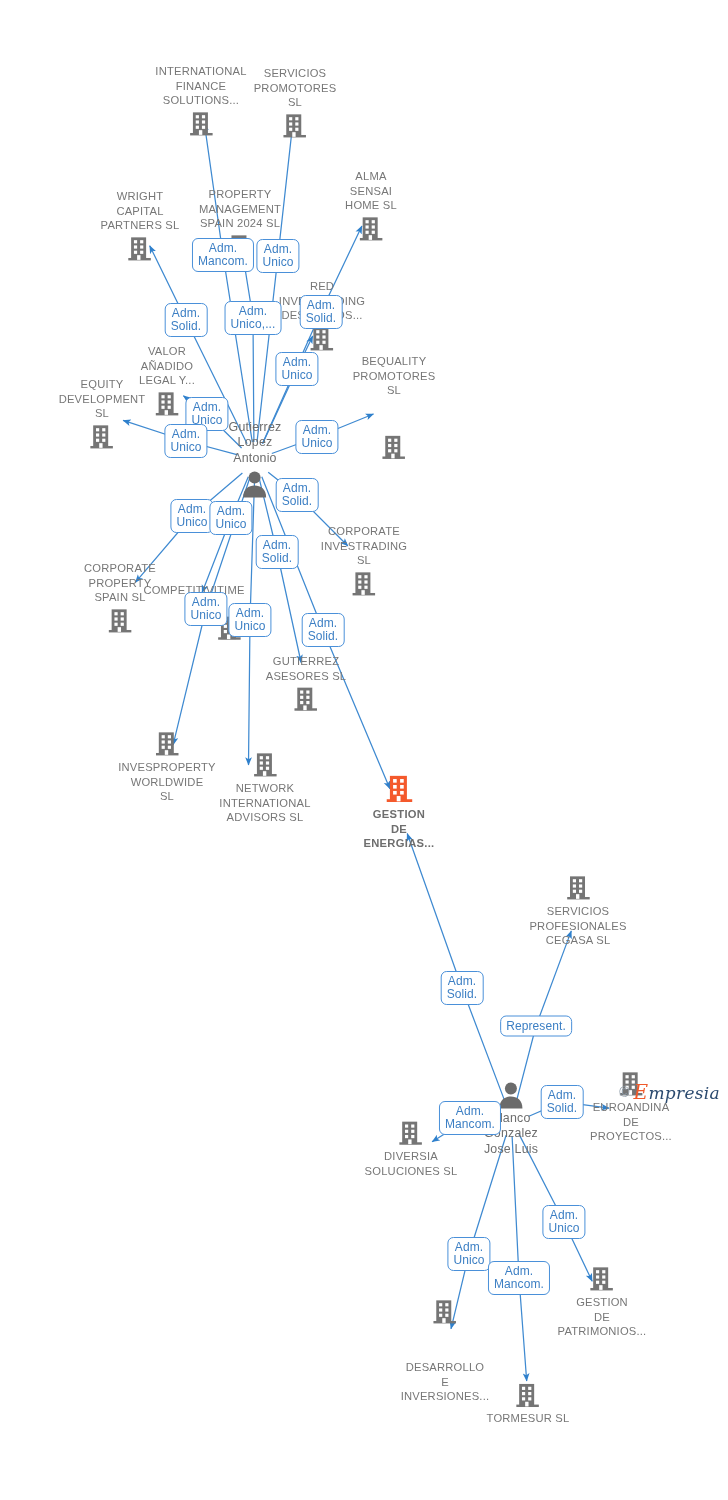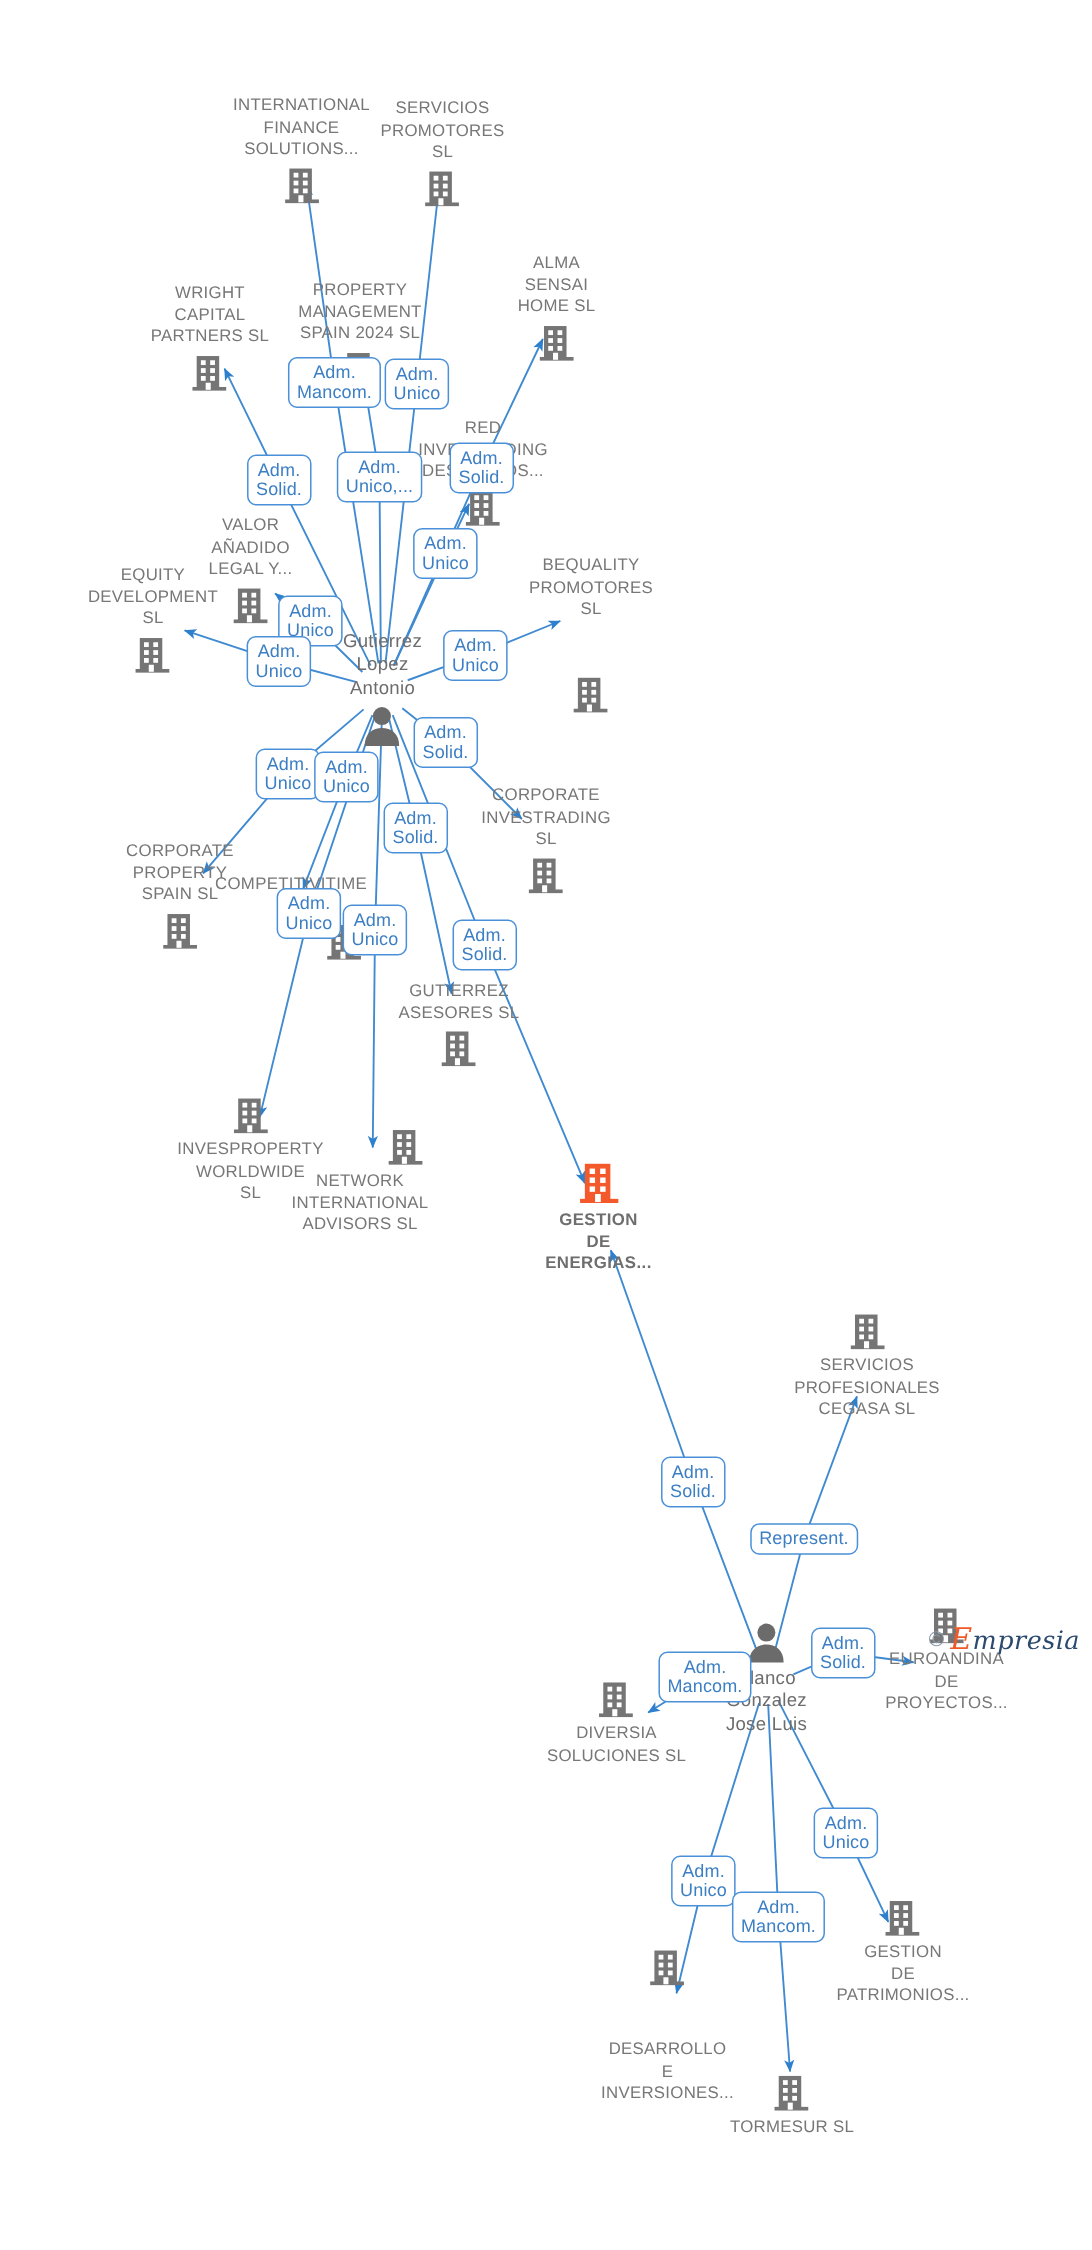--- a/index.html
+++ b/index.html
@@ -263,21 +263,21 @@
             <rect x="10" y="12.6" width="3.4" height="3.4" fill="#fff"></rect>
             <rect x="16.6" y="12.6" width="3.4" height="3.4" fill="#fff"></rect>
             <rect x="10" y="18.2" width="3.4" height="3.4" fill="#fff"></rect>
             <rect x="16.6" y="18.2" width="3.4" height="3.4" fill="#fff"></rect>
             <rect x="13.4" y="23" width="3.6" height="5" fill="#fff"></rect>
           </svg></div>
         <div class="node-label">EQUITY
 DEVELOPMENT
 SL</div>
       </div>
-      <div class="node label-above" style="left: 394px; top: 424px; gap: 33px;">
+      <div class="node label-above" style="left: 394px; top: 408px; gap: 33px;">
         <div class="node-icon"><svg width="30" height="30" viewBox="0 0 32 32">
             <rect x="7" y="4" width="16" height="24" fill="#757575"></rect>
             <rect x="4" y="26" width="24" height="2.6" fill="#757575"></rect>
             <rect x="10" y="7" width="3.4" height="3.4" fill="#fff"></rect>
             <rect x="16.6" y="7" width="3.4" height="3.4" fill="#fff"></rect>
             <rect x="10" y="12.6" width="3.4" height="3.4" fill="#fff"></rect>
             <rect x="16.6" y="12.6" width="3.4" height="3.4" fill="#fff"></rect>
             <rect x="10" y="18.2" width="3.4" height="3.4" fill="#fff"></rect>
             <rect x="16.6" y="18.2" width="3.4" height="3.4" fill="#fff"></rect>
             <rect x="13.4" y="23" width="3.6" height="5" fill="#fff"></rect>
@@ -366,21 +366,21 @@
             <rect x="10" y="12.6" width="3.4" height="3.4" fill="#fff"></rect>
             <rect x="16.6" y="12.6" width="3.4" height="3.4" fill="#fff"></rect>
             <rect x="10" y="18.2" width="3.4" height="3.4" fill="#fff"></rect>
             <rect x="16.6" y="18.2" width="3.4" height="3.4" fill="#fff"></rect>
             <rect x="13.4" y="23" width="3.6" height="5" fill="#fff"></rect>
           </svg></div>
         <div class="node-label">INVESPROPERTY
 WORLDWIDE
 SL</div>
       </div>
-      <div class="node" style="left: 240px; top: 787px; align-items: flex-end;">
+      <div class="node" style="left: 265px; top: 787px;">
         <div class="node-icon"><svg width="30" height="30" viewBox="0 0 32 32">
             <rect x="7" y="4" width="16" height="24" fill="#757575"></rect>
             <rect x="4" y="26" width="24" height="2.6" fill="#757575"></rect>
             <rect x="10" y="7" width="3.4" height="3.4" fill="#fff"></rect>
             <rect x="16.6" y="7" width="3.4" height="3.4" fill="#fff"></rect>
             <rect x="10" y="12.6" width="3.4" height="3.4" fill="#fff"></rect>
             <rect x="16.6" y="12.6" width="3.4" height="3.4" fill="#fff"></rect>
             <rect x="10" y="18.2" width="3.4" height="3.4" fill="#fff"></rect>
             <rect x="16.6" y="18.2" width="3.4" height="3.4" fill="#fff"></rect>
             <rect x="13.4" y="23" width="3.6" height="5" fill="#fff"></rect>

